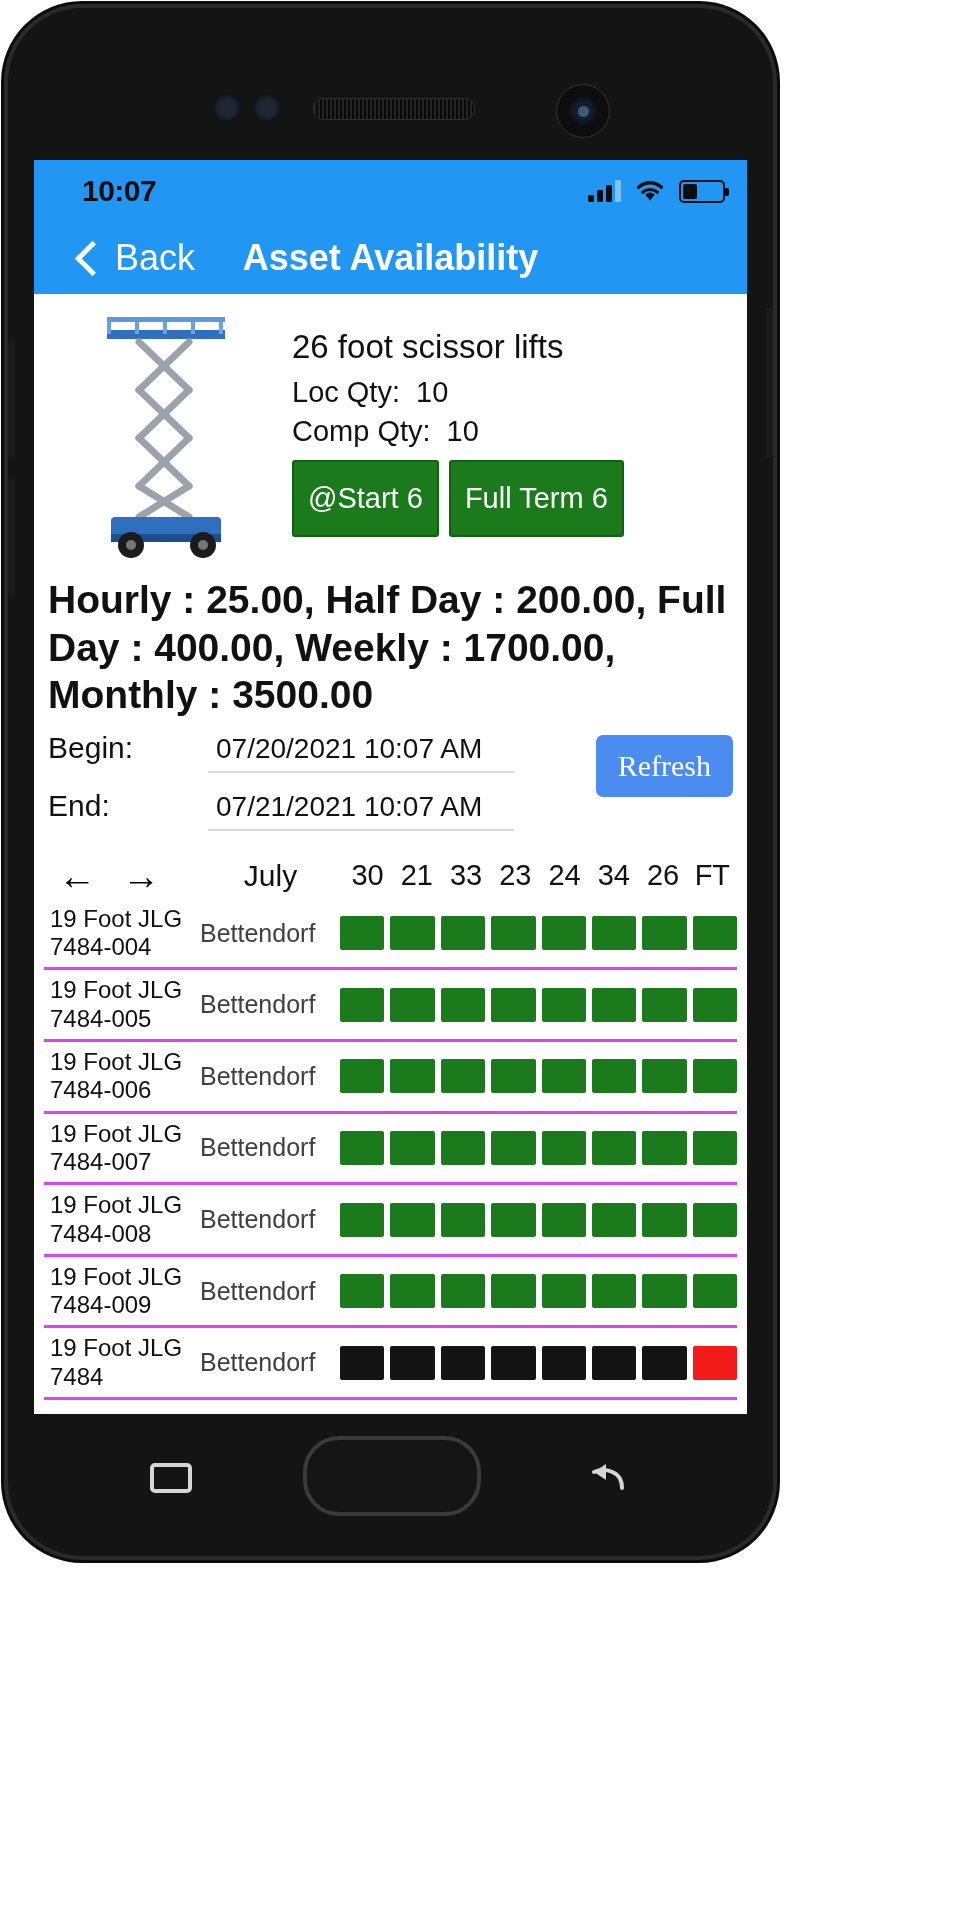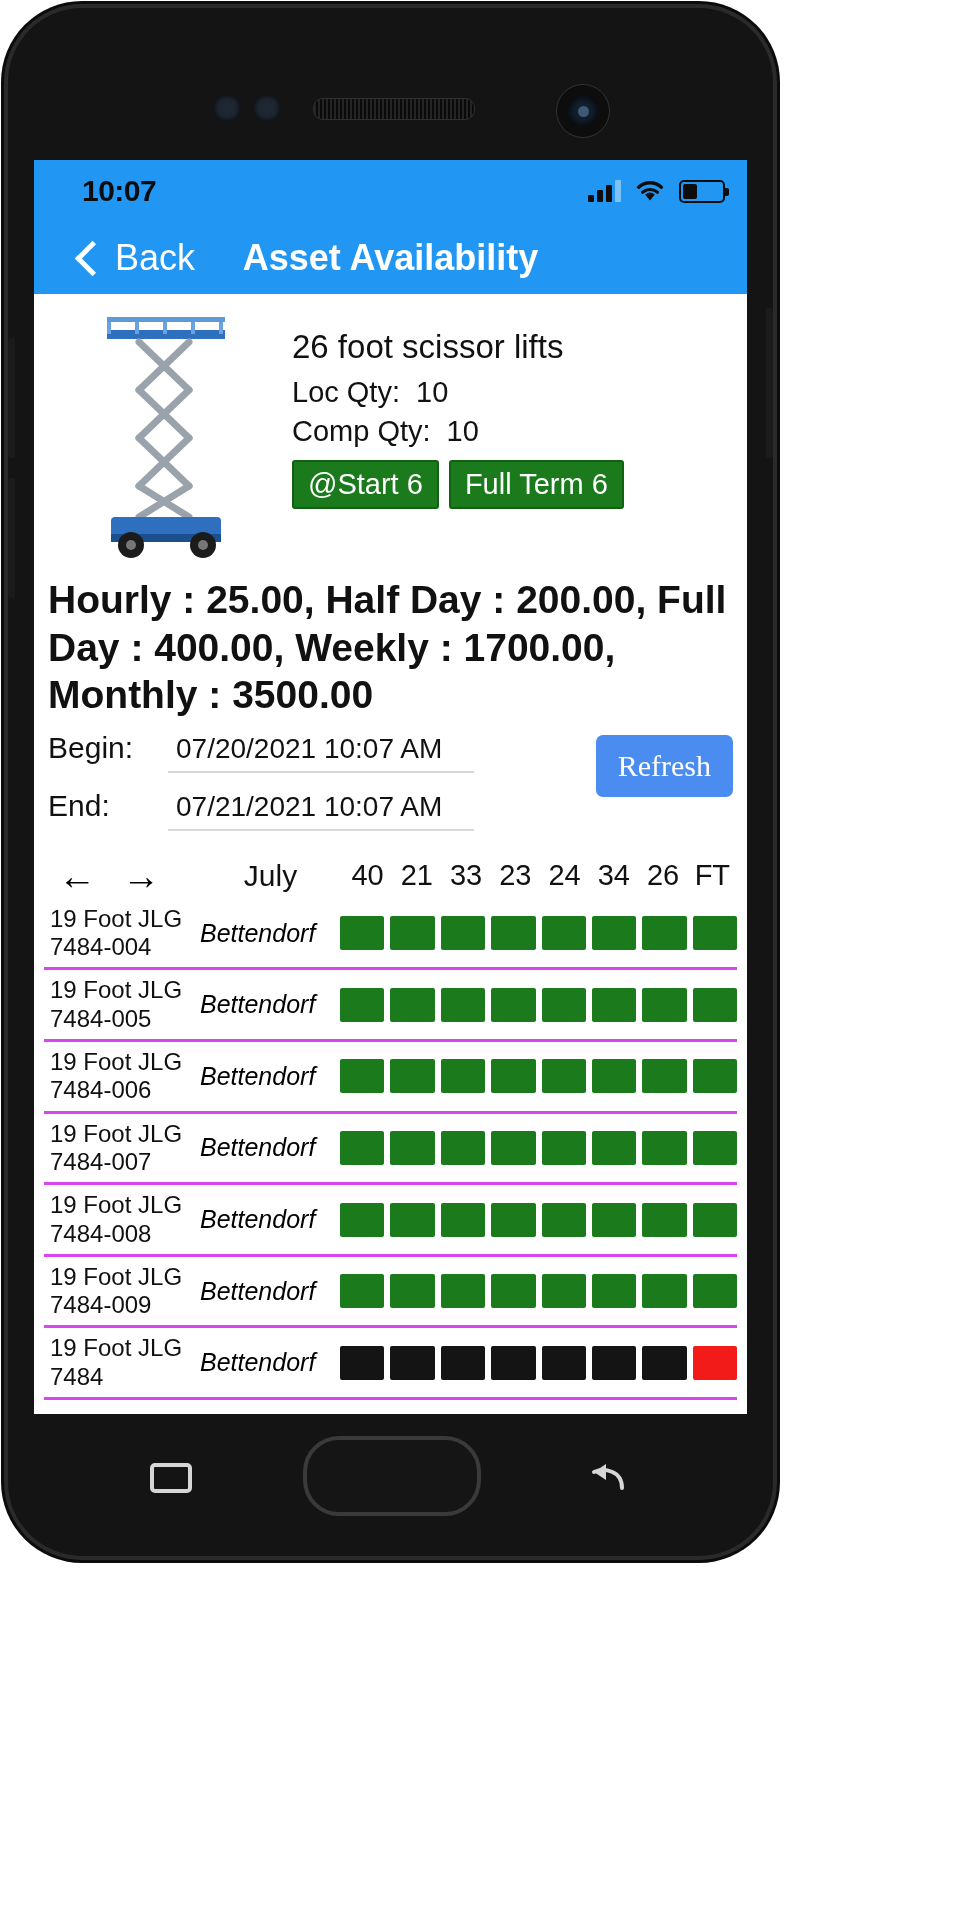--- a/index.html
+++ b/index.html
@@ -65,48 +65,48 @@
   
   .content{padding:0 0 0 0;background:#fff;}
   .hero{display:flex;padding:10px 8px 0 8px;}
   .hero-img{width:250px;flex:0 0 250px;display:flex;align-items:center;justify-content:center;padding-top:8px;}
   .hero-info{flex:1;padding-top:24px;}
   .hero-title{font-size:33px;color:#111;margin-bottom:10px;line-height:1.15;}
   .kv{font-size:29px;color:#111;margin-bottom:6px;}
   .kv b{font-weight:400;}
   .kv .val{display:inline-block;margin-left:16px;}
   .badges{display:flex;gap:10px;margin-top:12px;}
-  .badge{background:#1b7a1b;color:#fff;font-size:29px;padding:6px 14px;border:2px solid #126012;border-radius:3px;}
+  .badge{background:#1b7a1b;color:#fff;font-size:29px;padding:20px 14px;border:2px solid #126012;border-radius:3px;}
 
   .rates{font-size:39px;font-weight:700;color:#111;line-height:1.22;padding:14px 14px 6px 14px;}
 
   .datefields{padding:6px 14px 0 14px;display:flex;align-items:flex-start;}
   .df-left{flex:1;}
-  .df-row{display:flex;align-items:baseline;margin-bottom:16px;}
+  .df-row{display:flex;align-items:baseline;margin-bottom:16px;gap:40px;}
   .df-label{font-size:30px;color:#111;width:120px;flex:0 0 120px;}
   .df-input{font-size:28px;color:#111;border-bottom:2px solid #d8d8d8;padding:2px 8px 6px 8px;min-width:290px;}
   .refresh-btn{
     background:#4a8cf0;color:#fff;font-size:30px;border:none;border-radius:7px;
     padding:14px 22px;margin-top:4px;cursor:pointer;font-family:Liberation Serif, serif;
   }
 
   
   .calhead{display:flex;align-items:center;padding:10px 10px 4px 10px;}
   .arrows{display:flex;gap:26px;padding-left:14px;width:140px;flex:0 0 140px;}
   .arrow{font-size:38px;line-height:1;color:#000;cursor:pointer;font-weight:700;}
   .month{font-size:30px;color:#111;width:145px;flex:0 0 145px;text-align:center;}
   .dayhead{flex:1;display:flex;}
   .dayhead span{flex:1;text-align:center;font-size:29px;color:#111;}
 
   
   .rows{padding:0 10px;}
   .row{display:flex;align-items:center;border-bottom:3px solid #d946ef;padding:6px 0;}
   .row:first-child{border-top:none;}
   .r-name{width:150px;flex:0 0 150px;font-size:24px;color:#111;line-height:1.18;padding-left:6px;}
-  .r-loc{width:140px;flex:0 0 140px;font-size:25px;color:#000000;font-style:italic;}
+  .r-loc{width:140px;flex:0 0 140px;font-size:25px;color:#404040;}
   .cells{flex:1;display:flex;gap:6px;}
   .cell{flex:1;height:34px;border-radius:2px;}
 
   .qq-wrap{display:flex;justify-content:center;padding:18px 0 10px 0;}
   .qq-btn{
     background:#4a8cf0;color:#fff;font-size:36px;border:2px solid #1b6fe0;border-radius:8px;
     padding:10px 34px;cursor:pointer;border-bottom:7px solid #12365e;
   }
 </style>
 </head>
@@ -224,21 +224,21 @@
           <button class="refresh-btn">Refresh</button>
         </div>
 
         <div class="calhead">
           <div class="arrows">
             <div class="arrow">←</div>
             <div class="arrow">→</div>
           </div>
           <div class="month">July</div>
           <div class="dayhead">
-              <span>40</span>
+              <span>30</span>
               <span>21</span>
               <span>33</span>
               <span>23</span>
               <span>24</span>
               <span>34</span>
               <span>26</span>
               <span>FT</span>
             </div>
         </div>
 

